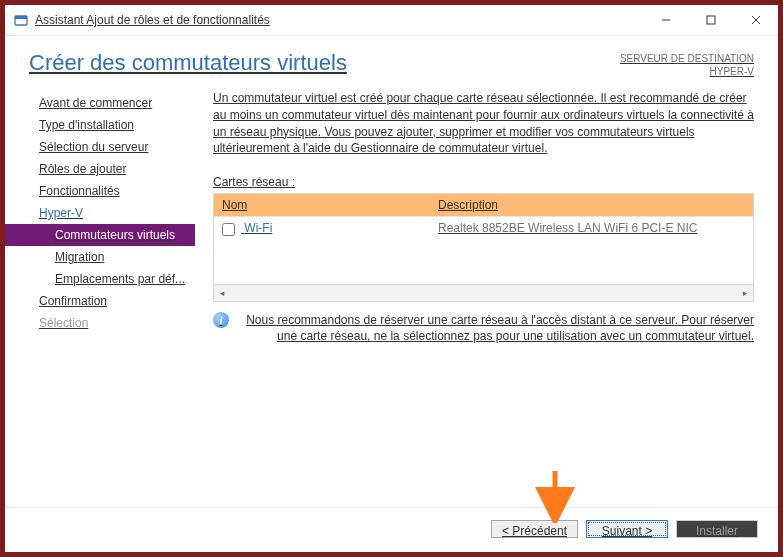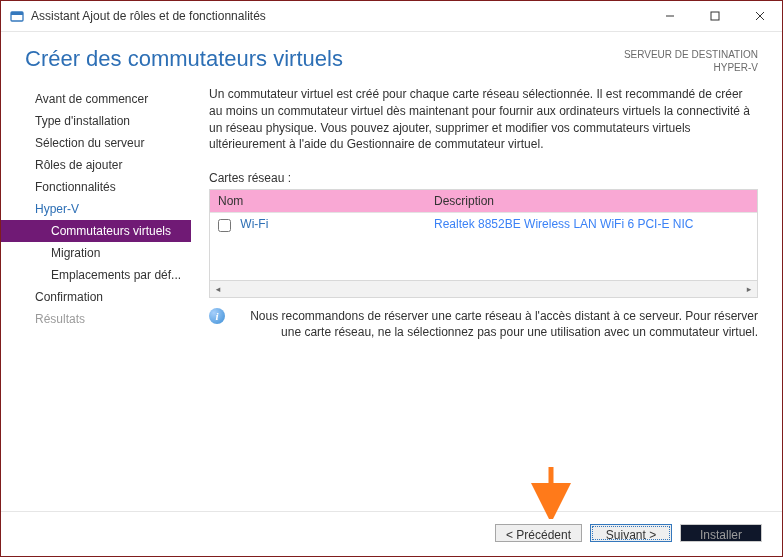--- a/index.html
+++ b/index.html
@@ -11,23 +11,24 @@
     background: #ffffff;
     width: 783px;
     height: 557px;
     overflow: hidden;
   }
   .window {
     width: 783px;
     height: 557px;
     display: flex;
     flex-direction: column;
-    border: 1px solid #7f1d1d;
+    border: 5px solid #7f1d1d;
     box-sizing: border-box;
     position: relative;
+    text-decoration: underline;
   }
   
   .titlebar {
     height: 30px;
     display: flex;
     align-items: center;
     padding: 0 0 0 8px;
     background: #ffffff;
     font-size: 12px;
     color: #333;
@@ -157,27 +158,27 @@
     table-layout: fixed;
   }
   .nic-table th, .nic-table td {
     text-align: left;
     font-weight: normal;
     font-size: 12px;
     padding: 4px 8px;
     vertical-align: middle;
   }
   .nic-table th {
-    background: #f9a8d4;
+    background: #fdba74;
     border-bottom: 1px solid #e3e3e3;
     color: #333;
   }
   .nic-table th:first-child { width: 200px; }
   .nic-table td.name-cell { color: #2d6fb5; }
-  .nic-table td.desc-cell { color: #3b82f6; }
+  .nic-table td.desc-cell { color: #737373; }
   .nic-table input[type=checkbox] {
     margin: 0 6px 0 0;
     vertical-align: middle;
   }
   .table-spacer {
     height: 36px;
   }
   .hscroll {
     height: 16px;
     background: #f2f2f2;
@@ -243,21 +244,21 @@
     background: #efefef;
     font-size: 12px;
     padding: 0 10px;
     color: #333;
     cursor: pointer;
     line-height: 21px;
   }
   .btn.disabled {
     color: #9b9b9b;
     border-color: #cccccc;
-    background: #0f172a;
+    background: #404040;
     cursor: default;
   }
   .btn.default {
     border: 1px solid #3478bd;
     outline: 1px dotted #3478bd;
     outline-offset: -3px;
   }
 
   
   .annotation-arrow {
@@ -316,21 +317,21 @@
       <div class="nav-item">Avant de commencer</div>
       <div class="nav-item">Type d'installation</div>
       <div class="nav-item">Sélection du serveur</div>
       <div class="nav-item">Rôles de ajouter</div>
       <div class="nav-item">Fonctionnalités</div>
       <div class="nav-item active">Hyper-V</div>
       <div class="nav-item nav-sub selected">Commutateurs virtuels</div>
       <div class="nav-item nav-sub">Migration</div>
       <div class="nav-item nav-sub">Emplacements par déf...</div>
       <div class="nav-item">Confirmation</div>
-      <div class="nav-item disabled">Résultats</div>
+      <div class="nav-item disabled">Sélection</div>
     </div>
 
     <div class="content">
       <p class="para">Un commutateur virtuel est créé pour chaque carte réseau sélectionnée. Il est recommandé de créer au moins un commutateur virtuel dès maintenant pour fournir aux ordinateurs virtuels la connectivité à un réseau physique. Vous pouvez ajouter, supprimer et modifier vos commutateurs virtuels ultérieurement à l'aide du Gestionnaire de commutateur virtuel.</p>
 
       <div class="section-label">Cartes réseau :</div>
 
       <div class="nic-table-wrap">
         <table class="nic-table">
           <thead>

